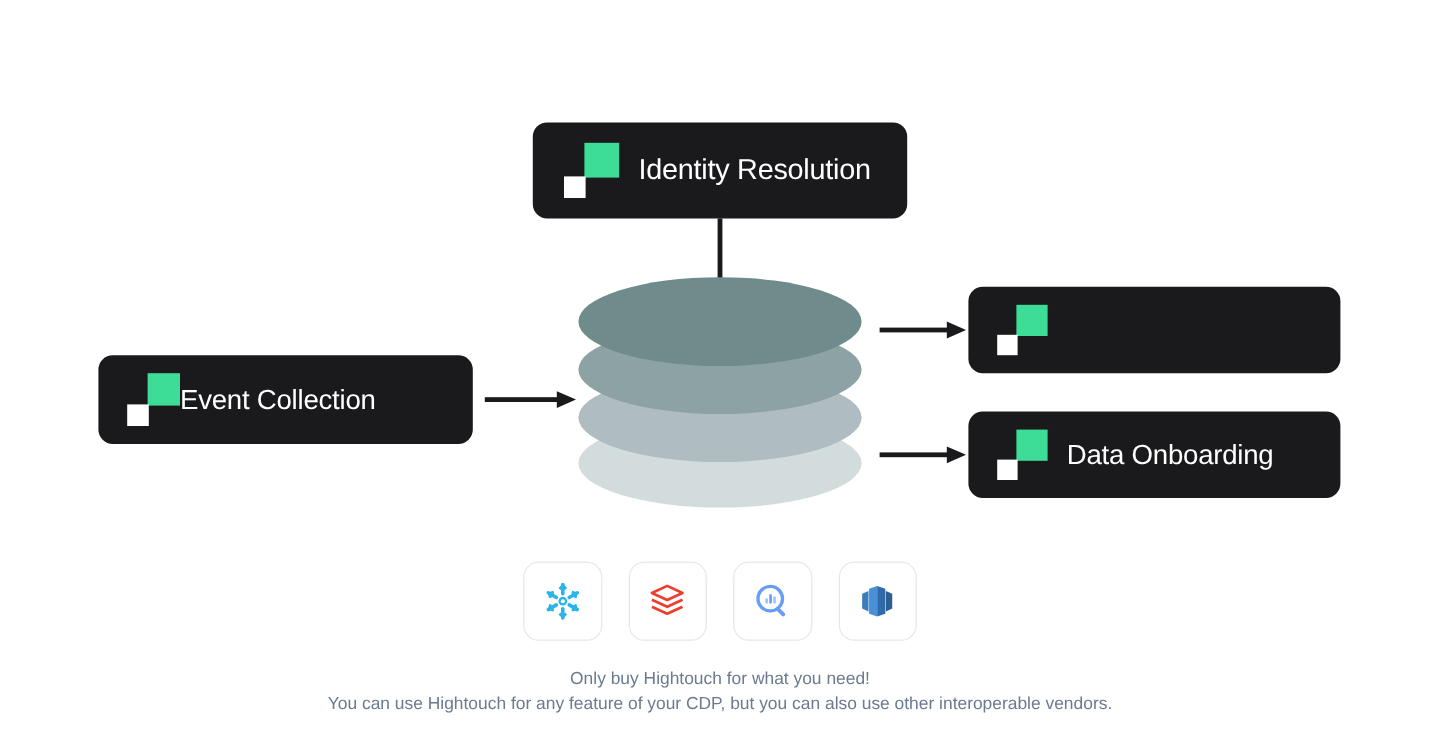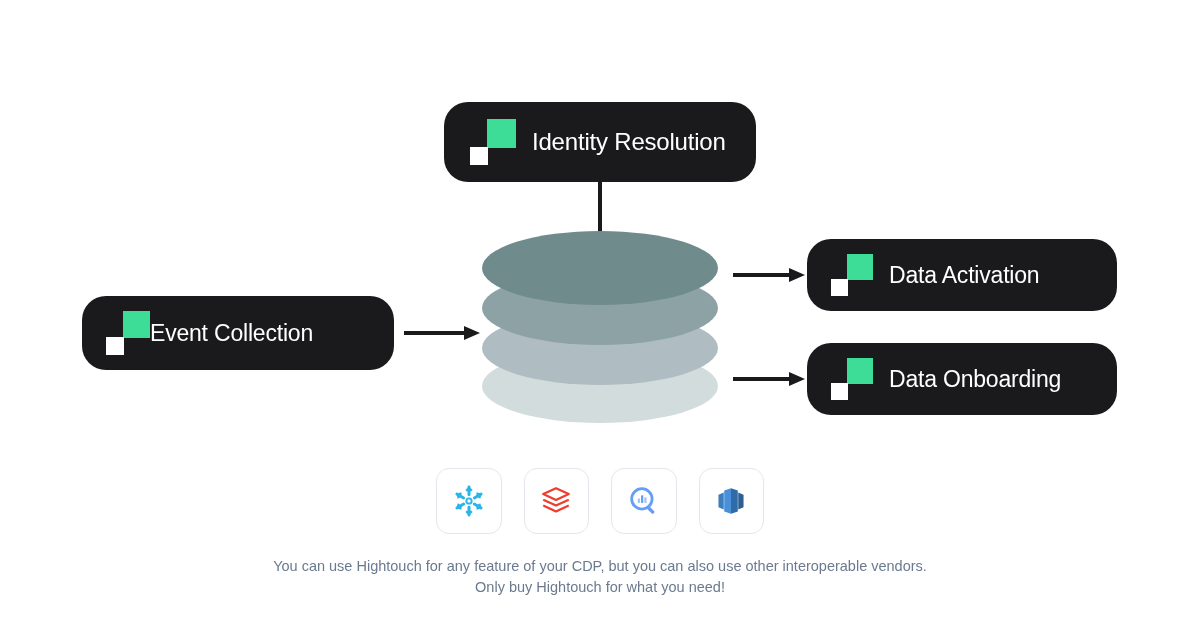--- a/index.html
+++ b/index.html
@@ -16,21 +16,21 @@
   #stage {
     position: relative;
     width: 1200px;
     height: 628px;
   }
 
   
   .node {
     position: absolute;
     background: #1A1A1C;
-    border-radius: 24px;
+    border-radius: 12px;
     display: flex;
     align-items: center;
     box-sizing: border-box;
   }
   .node .node-label {
     color: #FFFFFF;
     font-family: "Liberation Sans", sans-serif;
     font-weight: 500;
     letter-spacing: -0.2px;
     white-space: nowrap;
@@ -222,21 +222,20 @@
   <div class="arrow" id="arrow-onboarding">
     <span class="shaft"></span>
     <span class="head"></span>
   </div>
 
   <div class="node node--activation">
     <span class="ht-logo">
       <span class="sq-green"></span>
       <span class="sq-white"></span>
     </span>
-    <span class="node-label">Data Activation</span>
   </div>
 
   <div class="node node--onboarding">
     <span class="ht-logo">
       <span class="sq-green"></span>
       <span class="sq-white"></span>
     </span>
     <span class="node-label">Data Onboarding</span>
   </div>
 
@@ -312,17 +311,17 @@
           <path d="M27.8 10.2 L22.8 8.0 L22.8 24.0 L27.8 21.8 Z" fill="#2E5F92"></path>
           <path d="M9.6 6.2 L16 4.0 L16 28.0 L9.6 25.8 Z" fill="#4A90D9"></path>
           <path d="M22.4 6.2 L16 4.0 L16 28.0 L22.4 25.8 Z" fill="#2E6BA8"></path>
         </svg>
       </span>
     </div>
 
   </div>
 
   <div id="caption">
+    <span class="cap-line">Only buy Hightouch for what you need!</span>
     <span class="cap-line">You can use Hightouch for any feature of your CDP, but you can also use other interoperable vendors.</span>
-    <span class="cap-line">Only buy Hightouch for what you need!</span>
   </div>
 
 </div>
 
 </body></html>

